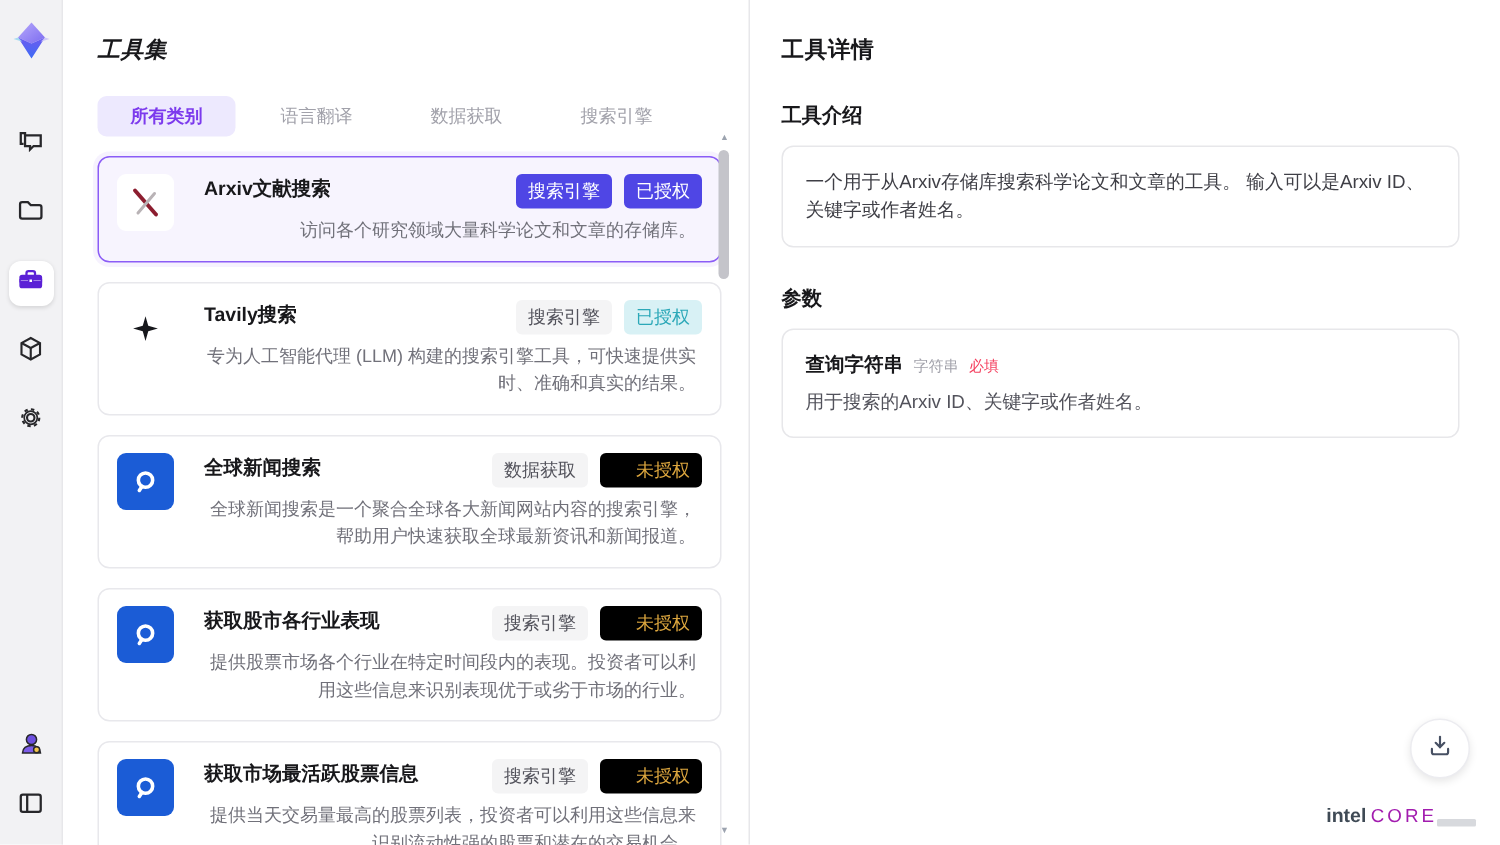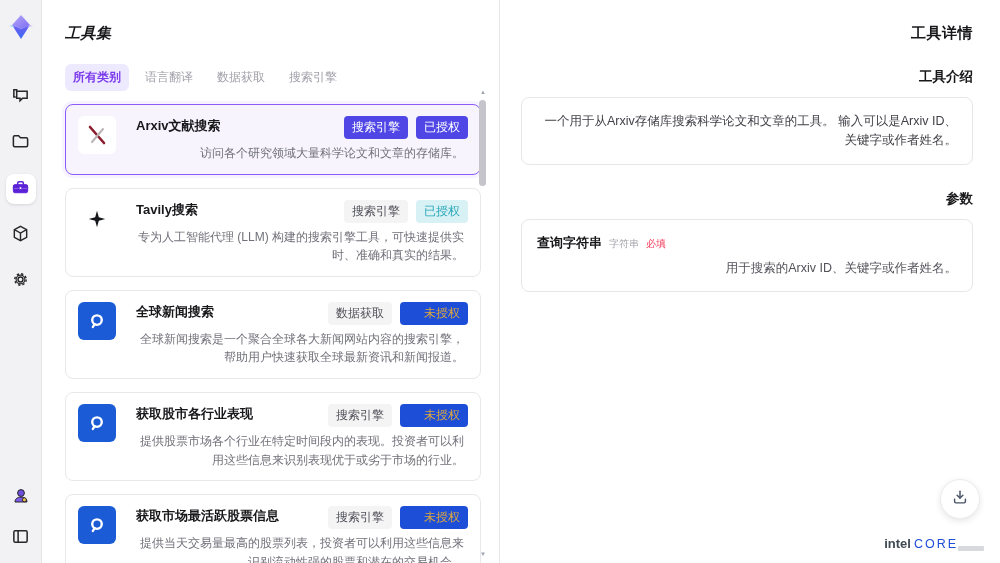--- a/index.html
+++ b/index.html
@@ -16,69 +16,69 @@
   .rail-btn svg { stroke:#27272a; }
   .rail-btn.active { background:#fff; box-shadow:0 1px 3px rgba(0,0,0,.12); }
   .rail-btn.active svg { stroke:#5b21d6; fill:#5b21d6; }
   .rail-bottom { margin-top:auto; margin-bottom:10px; display:flex; flex-direction:column; gap:10px; align-items:center; }
 
   
   .list-panel { position:absolute; left:42px; top:0; width:458px; height:563px;
     border-right:1px solid #e7e7ea; background:#fff; padding:24px 26px 0 23px; }
   .panel-title { font-size:15px; font-weight:bold; letter-spacing:.5px;font-style:italic; }
   .tabs { margin-top:21px; display:flex; align-items:center; gap:8px; font-size:12px; }
-  .tab { padding:5px 8px; border-radius:6px; color:#a1a1aa; cursor:pointer; white-space:nowrap; }
+  .tab { padding:5px 22px; border-radius:6px; color:#a1a1aa; cursor:pointer; white-space:nowrap; }
   .tab.active { background:#ede9fe; color:#7c3aed; font-weight:bold; }
 
   .cards { margin-top:13px; width:416px; }
   .card { position:relative; border:1px solid #e8e8ec; border-radius:8px; background:#fff;
     padding:11px 12px; margin-bottom:13px; display:flex; gap:20px; cursor:pointer; }
   .card.selected { background:#f7f4fe; border:1.5px solid #8b5cf6; box-shadow:0 0 0 3px rgba(139,92,246,.08); }
   .card-icon { flex:0 0 38px; width:38px; height:38px; border-radius:6px; background:#f4f4f5;
     display:flex; align-items:center; justify-content:center; overflow:hidden; }
   .card-icon.white { background:#fff; }
   .card-icon.blue { background:#1b5cd6; }
   .card-body { flex:1; min-width:0; }
   .card-head { display:flex; align-items:flex-start; }
   .card-title { font-size:13px; font-weight:bold; color:#18181b; padding-top:1px; }
   .card-badges { margin-left:auto; display:flex; gap:8px; align-items:center; flex:0 0 auto; }
   .badge { font-size:12px; border-radius:4px; padding:3px 8px; white-space:nowrap; }
   .badge.solid { background:#4f46e5; color:#fff; }
   .badge.cat { background:#f4f4f5; color:#52525b; }
   .badge.auth { background:#d8f1f5; color:#2ba8b8; }
-  .badge.unauth { background:#1d4ed8; color:#dca63e;padding-left:24px; }
+  .badge.unauth { background:#000000; color:#dca63e;padding-left:24px; }
   .card-desc { margin-top:5px; font-size:12px; line-height:1.55; color:#71717a; padding-right:4px;text-align:right; }
 
   
   .scrollbar { position:absolute; right:12px; top:88px; bottom:5px; width:8px; }
   .scroll-arrow { position:absolute; left:0; width:8px; height:8px; color:#9ca3af; font-size:6px; line-height:8px; text-align:center; }
   .scroll-arrow.up { top:0; }
   .scroll-arrow.down { bottom:0; }
   .scroll-thumb { position:absolute; left:0; top:12px; width:7px; height:86px; border-radius:4px; background:#c4c4ca; }
 
   
-  .detail-panel { position:absolute; left:501px; top:0; width:496px; height:563px; background:#fff; padding:24px 24px 0 20px;text-align:right; }
+  .detail-panel { position:absolute; left:501px; top:0; width:496px; height:563px; background:#fff; padding:24px 24px 0 20px; }
   .detail-title { font-size:15px; font-weight:bold; letter-spacing:.5px; }
   .section-heading { margin-top:25px; font-size:13.5px; font-weight:bold; }
   .info-box { margin-top:11px; border:1px solid #e7e7ea; border-radius:8px; padding:14px 15px; }
   .info-text { font-size:12.5px; color:#3f3f46; line-height:1.5; }
   .param-head { display:flex; align-items:baseline; gap:7px; }
   .param-name { font-size:13px; font-weight:bold; color:#18181b; }
   .param-type { font-size:10px; color:#a1a1aa; }
   .param-required { font-size:10px; color:#f43f5e; }
   .param-desc { margin-top:8px; font-size:12.5px; color:#52525b; }
 
   
   .download-fab { position:absolute; right:20px; bottom:44px; width:40px; height:40px; border-radius:50%;
     background:#fff; border:1px solid #ececf0; box-shadow:0 2px 6px rgba(0,0,0,.10);
     display:flex; align-items:center; justify-content:center; cursor:pointer; }
   .intel-mark { position:absolute; right:16px; bottom:12px; display:flex; flex-direction:row; align-items:flex-end; }
   .intel-row { display:flex; align-items:baseline; gap:3px; color:#3f4a55; }
   .intel-word { font-size:13px; font-weight:bold; letter-spacing:0; }
-  .core-word { font-size:12.5px; font-weight:400; letter-spacing:2px; text-transform:uppercase; color:#1d4ed8; }
+  .core-word { font-size:12.5px; font-weight:400; letter-spacing:2px; text-transform:uppercase; color:#a21caf; }
   .intel-sub { margin-top:1px; width:26px; height:5px; background:#d7d9dd; border-radius:1px; }
 </style>
 </head>
 <body>
 
 <div class="rail">
   <div class="rail-logo">
     <svg width="28" height="28" viewBox="0 0 28 28">
       <defs>
         <linearGradient id="gTop" x1="0" y1="0" x2="1" y2="1">

